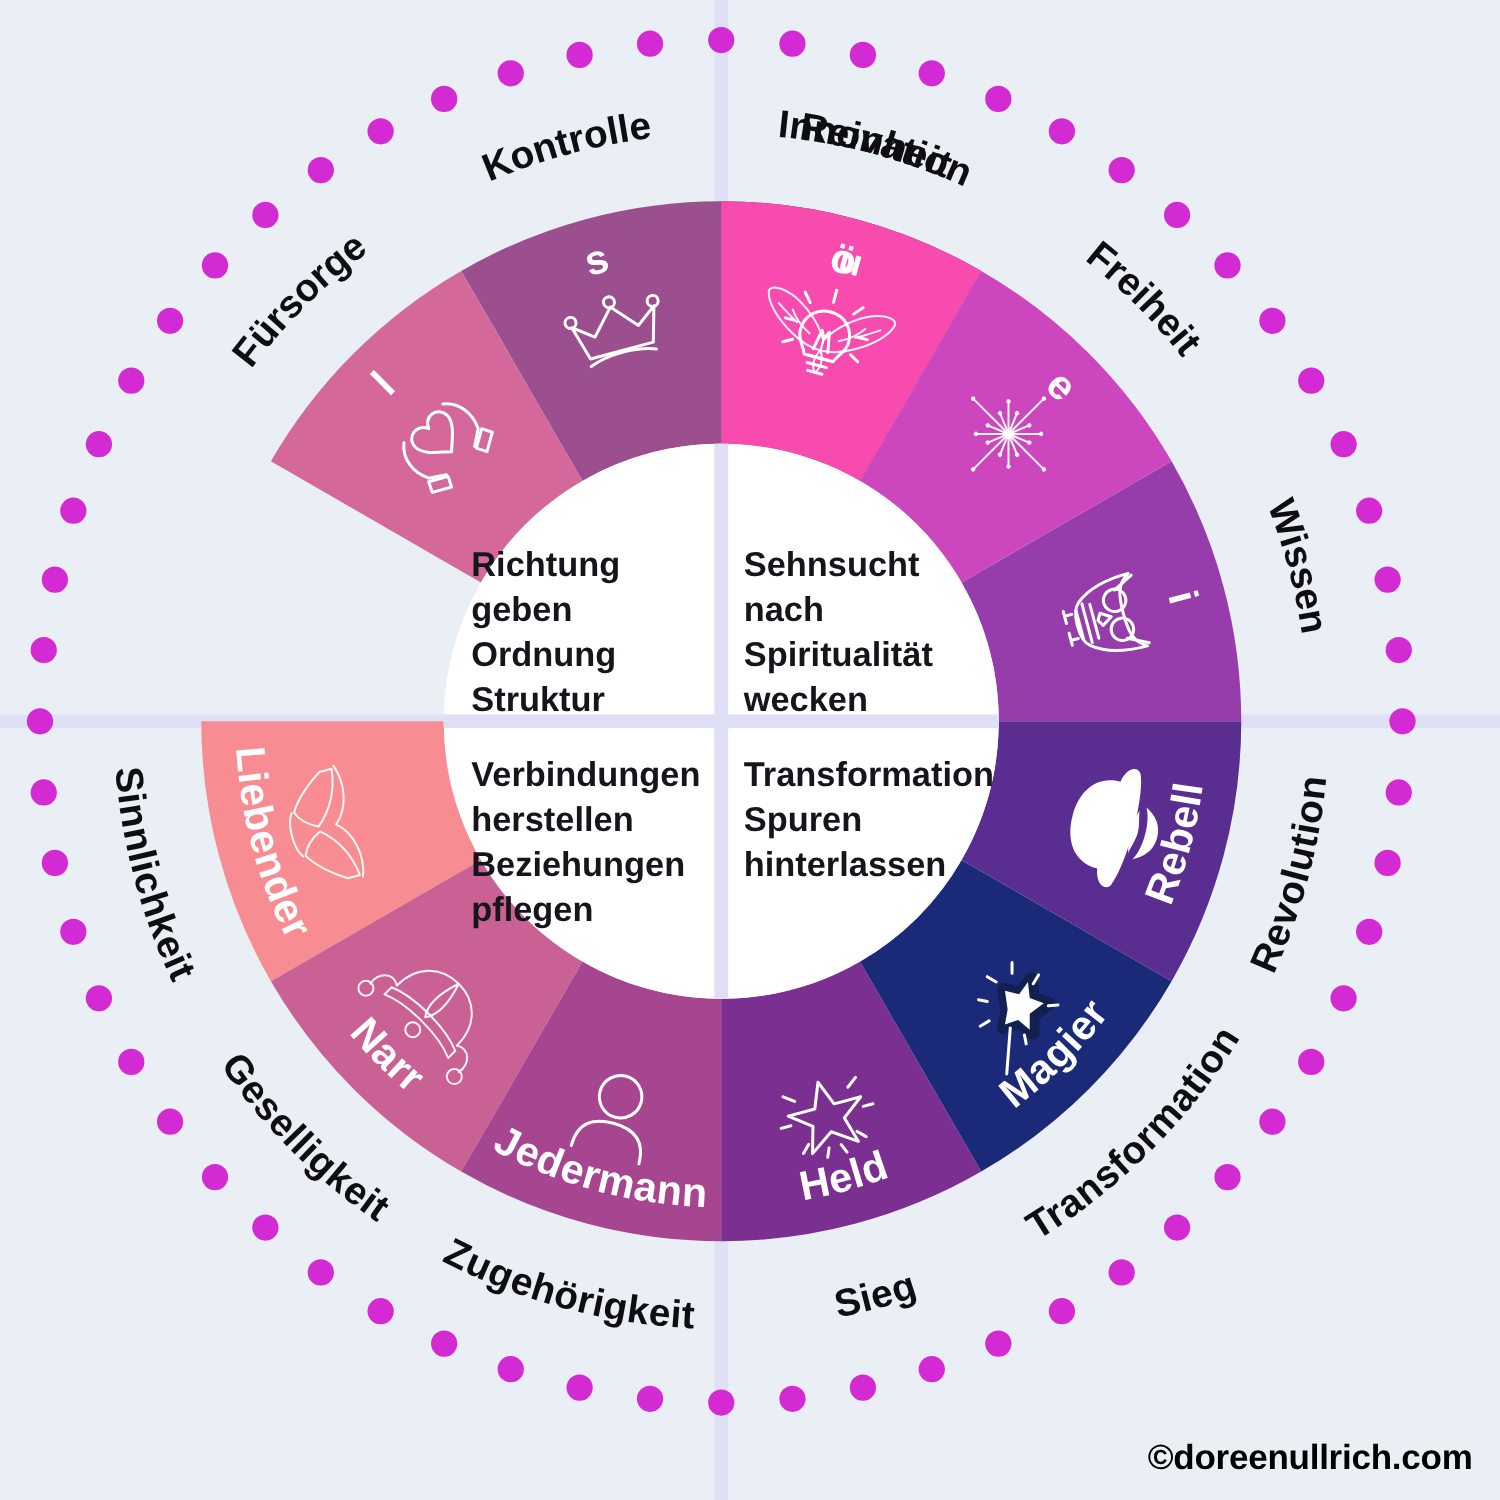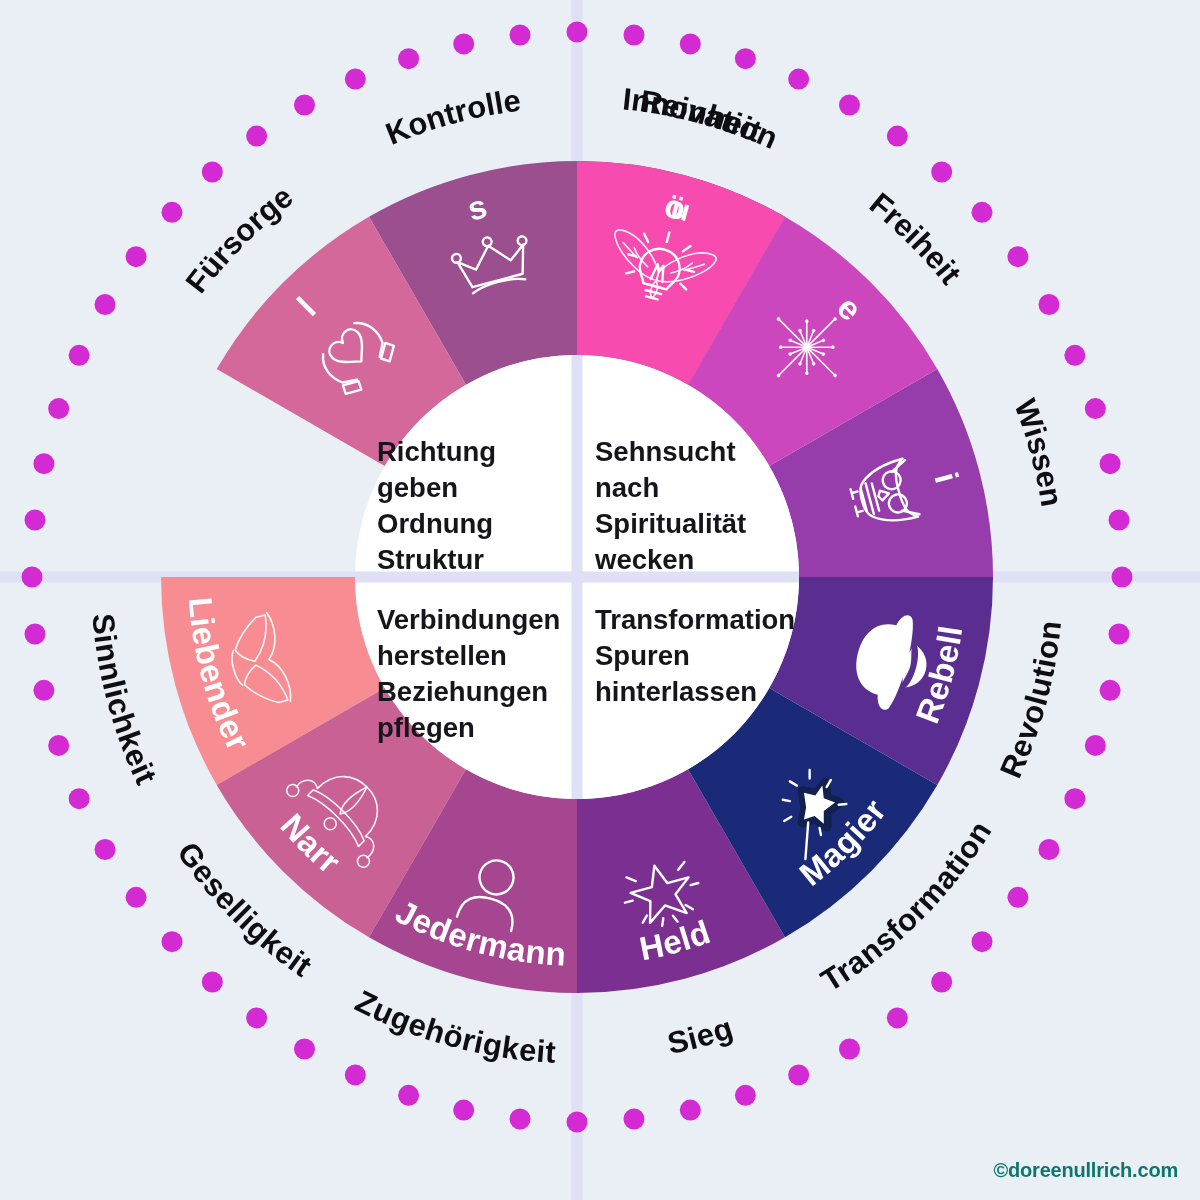--- a/index.html
+++ b/index.html
@@ -29,22 +29,22 @@
     font-family:"Liberation Sans", sans-serif;
     font-weight:700;
     fill:#15151b;
     font-size:27.5px;
   }
   .copyright{
     position:absolute;
     right:22px;bottom:18px;
     font-family:"Liberation Sans", sans-serif;
     font-weight:700;
-    font-size:20px;
-    color:#0f766e;
+    font-size:28px;
+    color:#000000;
     letter-spacing:-0.2px;
   }
   .icon-stroke{fill:none;stroke:#ffffff;stroke-width:2.4;stroke-linecap:round;stroke-linejoin:round;}
   .icon-stroke-soft{fill:none;stroke:#ffffff;stroke-width:1.6;stroke-linecap:round;stroke-linejoin:round;opacity:.92;}
 </style>
 </head>
 <body>
 
 <div id="stage">
 

